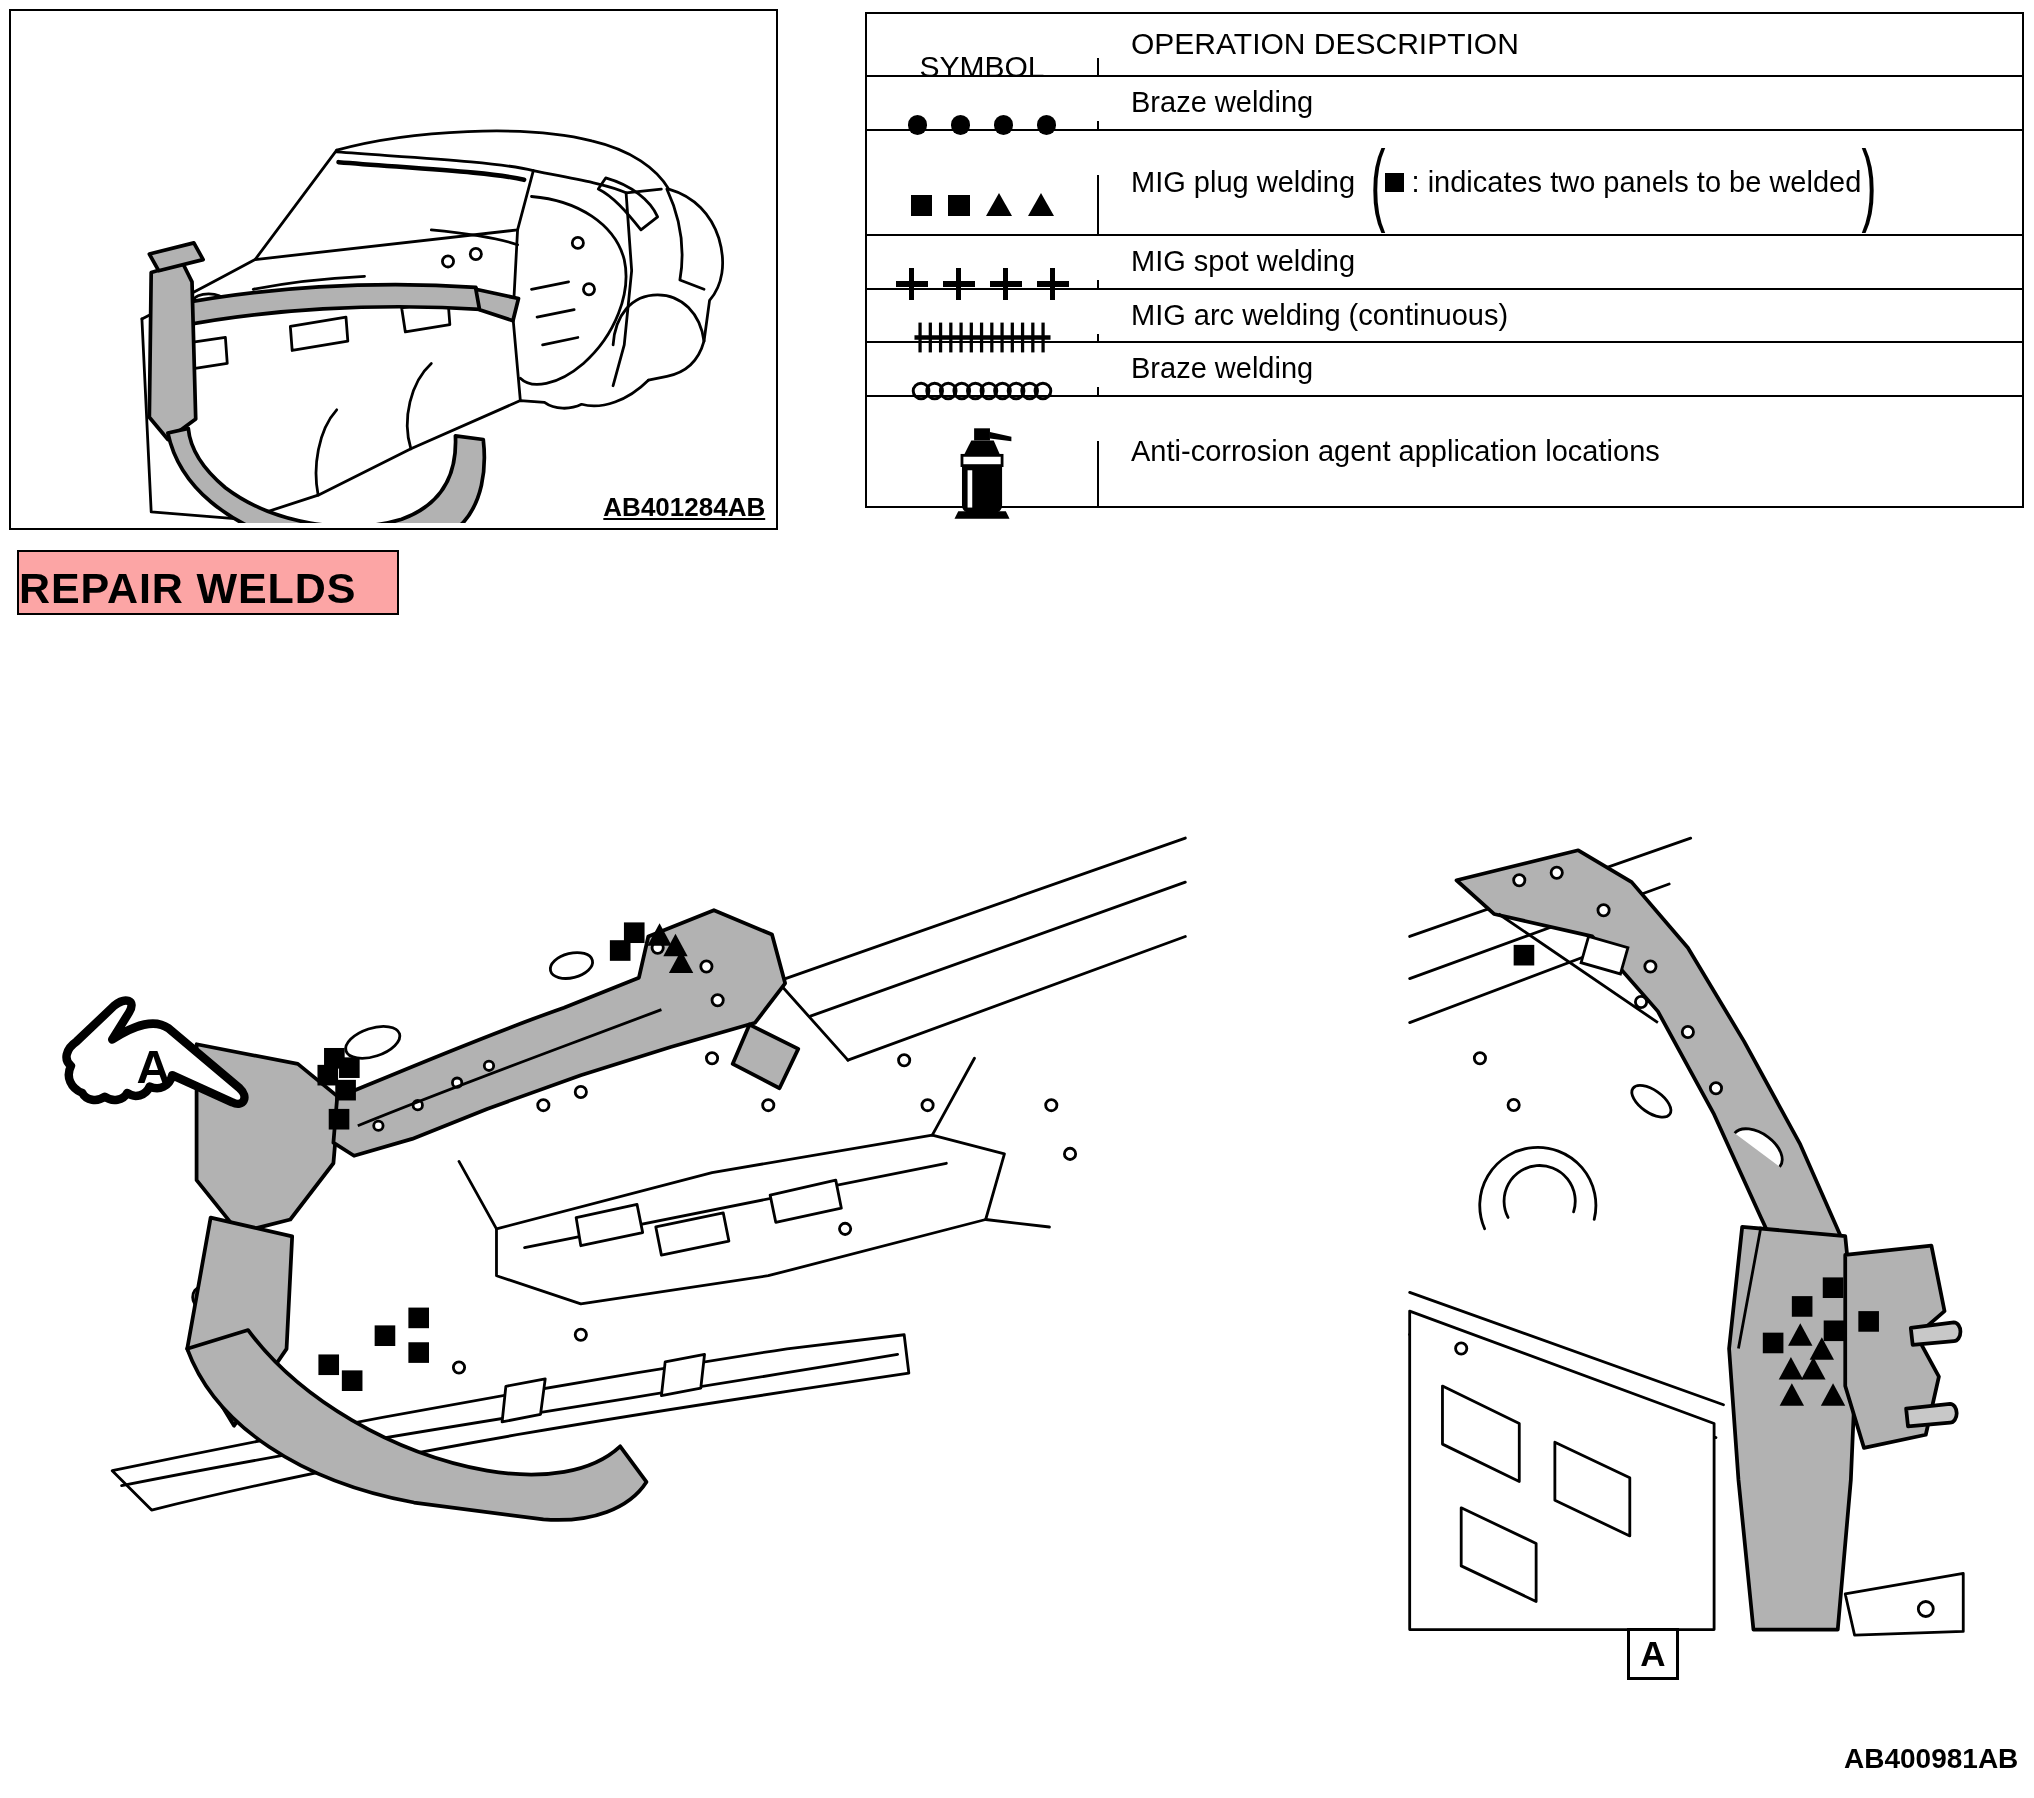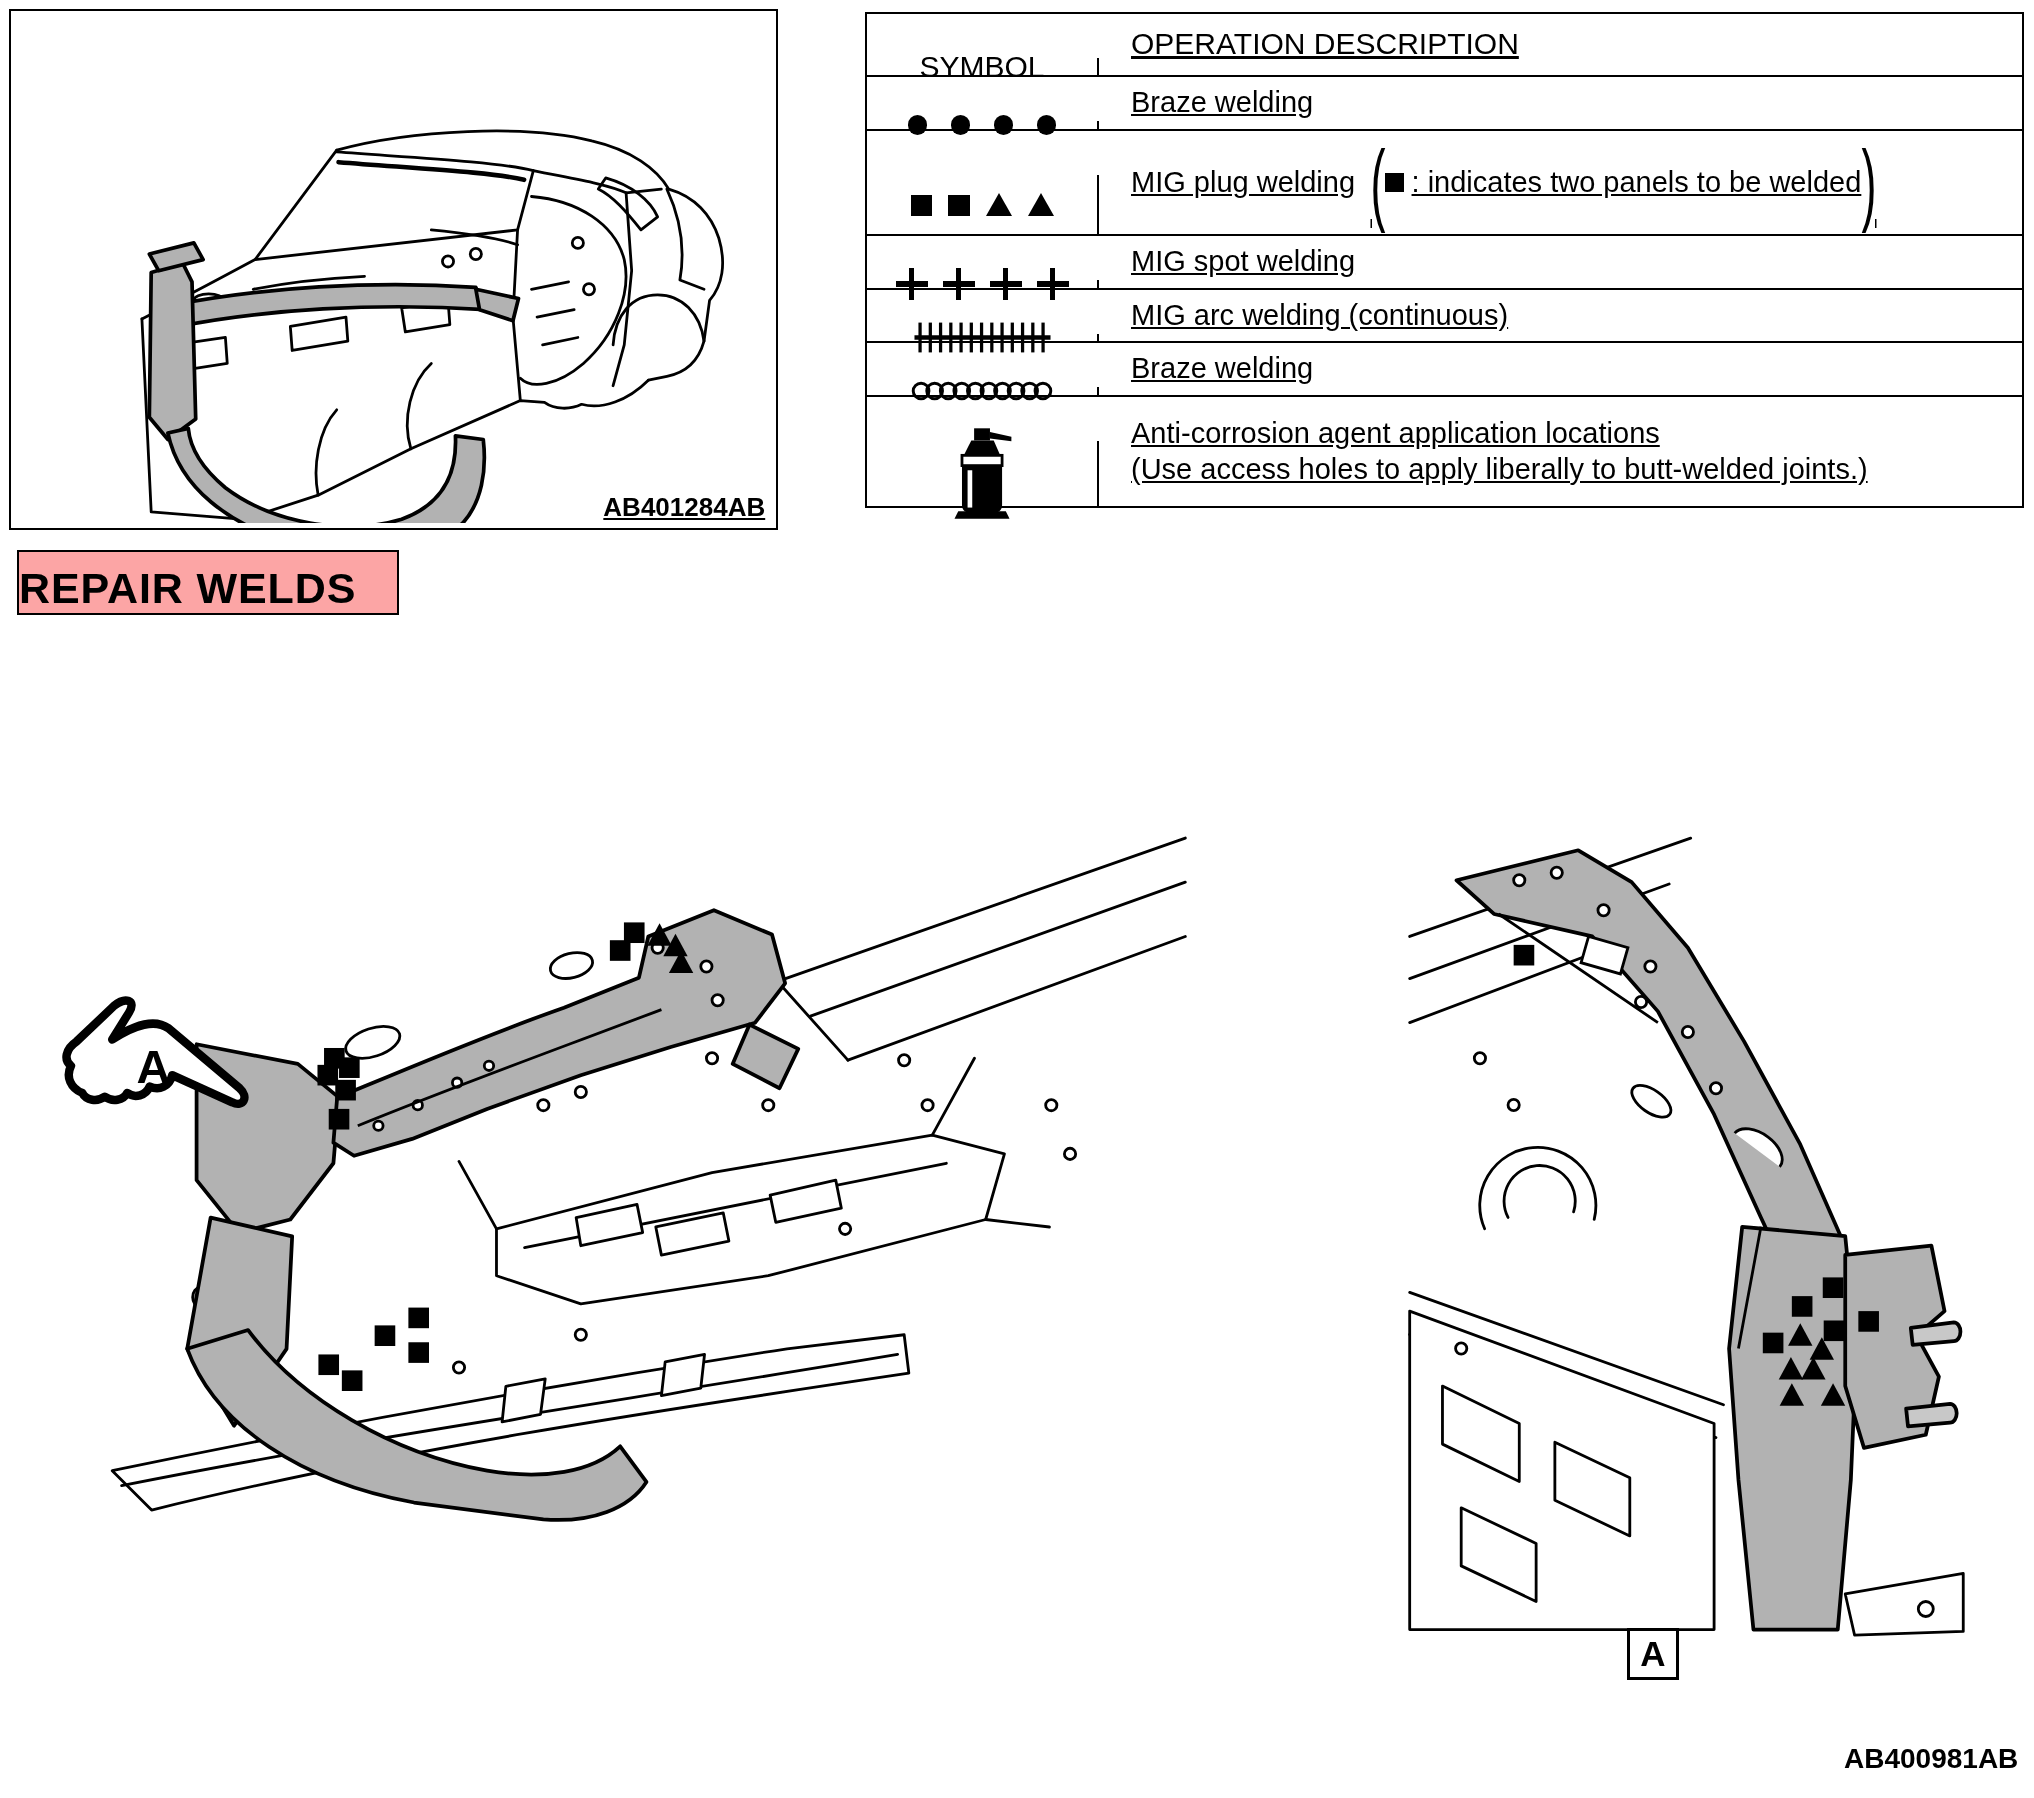--- a/index.html
+++ b/index.html
@@ -8,21 +8,21 @@
 
   
   .car-figure{position:absolute;left:9.4px;top:9.4px;width:765px;height:517px;border:2.8px solid #000;background:#fff;}
   .car-figure .fig-code{position:absolute;right:11.2px;bottom:5.6px;font-size:26px;font-weight:bold;letter-spacing:0px;text-decoration:underline;}
 
   
   .legend{position:absolute;left:865px;top:12px;width:1155px;border:2.8px solid #000;background:#fff;}
   .lrow{display:flex;align-items:stretch;border-top:2.8px solid #000;}
   .lrow:first-child{border-top:none;}
   .sym{width:230px;flex:none;border-right:2.8px solid #000;display:flex;align-items:center;justify-content:center;gap:0;margin-top:44px;}
-  .desc{flex:1;display:flex;align-items:center;padding-left:32px;font-size:29px;line-height:1.22;text-decoration:underline;}
+  .desc{flex:1;display:flex;align-items:center;padding-left:32px;font-size:29px;line-height:1.22;}
   .h-head{height:61px;} .h-r1{height:52px;} .h-r2{height:103px;} .h-r3{height:52px;}
   .h-r4{height:51px;} .h-r5{height:52px;} .h-r6{height:109px;}
   .headcell{font-size:30px;}
 
   .dotrow{display:flex;gap:23.4px;}
   .dot{width:19.7px;height:19.7px;border-radius:50%;background:#000;}
   .markrow{display:flex;gap:16px;align-items:flex-end;}
   .sqr{width:21.5px;height:21.5px;background:#000;}
   .tri{width:0;height:0;border-left:13px solid transparent;border-right:13px solid transparent;border-bottom:23.4px solid #000;}
   .plusrow{display:flex;gap:15px;}
@@ -215,21 +215,20 @@
           <path d="M25,15 L49,15 L56,31 L17,31 Z" fill="#000"></path>
           <rect x="15" y="31" width="43" height="11" fill="#fff" stroke="#000" stroke-width="3"></rect>
           <path d="M15,42 L58,42 L58,84 C58,90 54,93 48,93 L25,93 C19,93 15,90 15,84 Z" fill="#000"></path>
           <path d="M11,91 L62,91 L66,99 L7,99 Z" fill="#000"></path>
           <rect x="21" y="47" width="5" height="40" fill="#fff"></rect>
         </svg>
       </div>
       <div class="desc">
         <div>
           <div>Anti-corrosion agent application locations</div>
-          <div>(Use access holes to apply liberally to butt-welded joints.)</div>
         </div>
       </div>
     </div>
   </div>
 
   <div class="heading-box">
     <span>REPAIR WELDS</span>
   </div>
 
   <svg class="illu illu-left" viewBox="0 0 1210 780">

